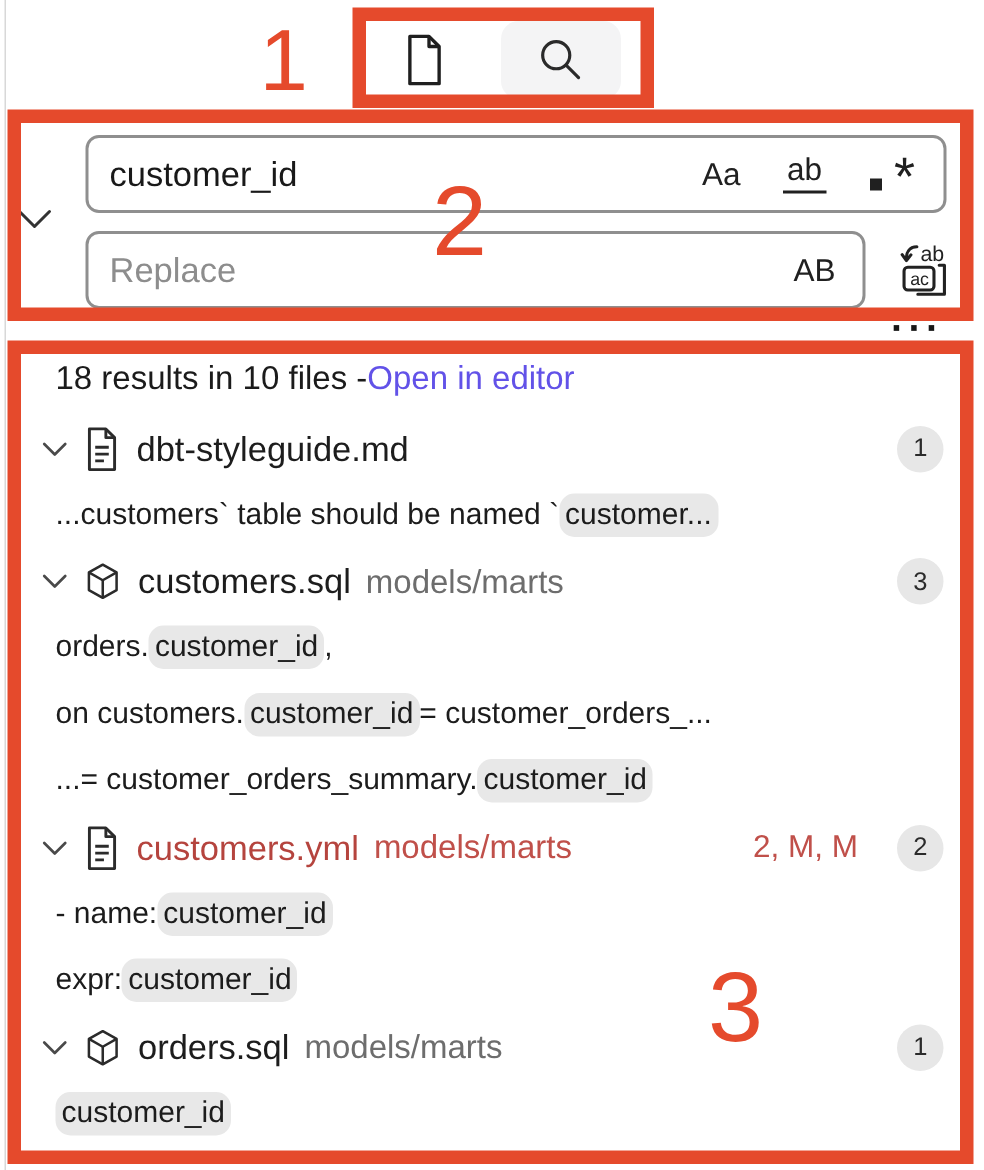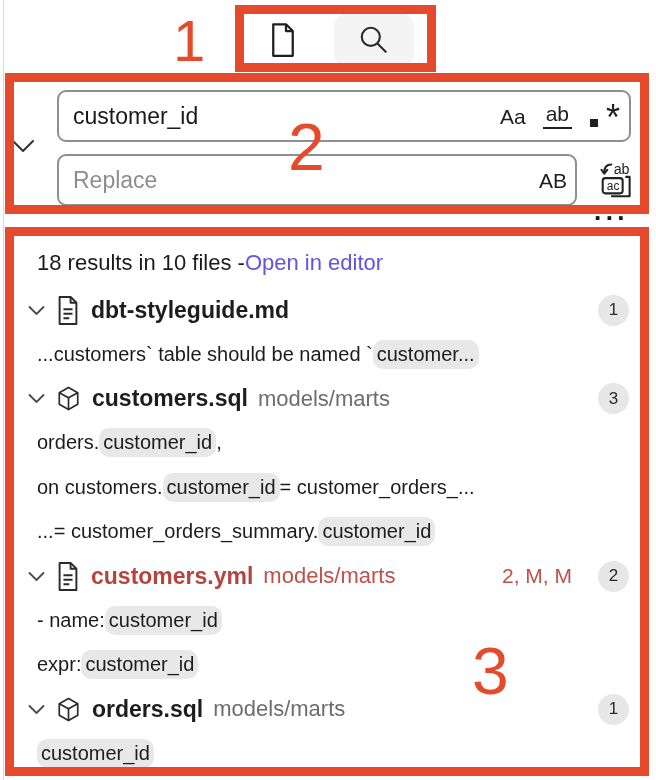--- a/index.html
+++ b/index.html
@@ -21,41 +21,41 @@
   
   .toggle-replace { position:absolute; left:9px; top:133px; width:28px; height:24px;
                     background:none; border:none; cursor:pointer; display:flex; align-items:center; justify-content:center; }
   .inputbox { position:absolute; height:52px; background:#fff; border:2px solid #8f8f8f;
               border-radius:9px; display:flex; align-items:center; }
   .searchbox { left:57px; top:90px; width:574px; }
   .replacebox { left:57px; top:154px; width:520px; }
   .inputbox input { flex:1; min-width:0; border:none; outline:none; background:transparent;
                     font-family:inherit; font-size:23px; color:#191919; padding:0 6px 0 14px; }
   .inputbox input::placeholder { color:#8d8d8d; opacity:1; }
-  .opts { display:flex; align-items:center; gap:17px; padding-right:8px; }
+  .opts { display:flex; align-items:center; gap:28px; padding-right:18px; }
   .optbtn { background:none; border:none; cursor:pointer; font-family:inherit;
             font-size:21px; color:#202020; line-height:1; padding:0; }
   .optbtn.ww { border-bottom:2px solid #202020; padding:0 3px 3px; }
   .optbtn.rx { position:relative; width:32px; height:32px; }
   .rx .sq { position:absolute; left:1px; bottom:5px; width:8px; height:8px; background:#202020; }
   .rx .ast { position:absolute; right:1px; top:0px; font-size:36px; color:#202020; }
   .replace-all { position:absolute; left:597px; top:159px; width:40px; height:44px;
                  background:none; border:none; cursor:pointer; }
   .more { position:absolute; left:594px; top:205px; width:44px; height:26px; z-index:5;
           background:none; border:none; cursor:pointer; font-family:inherit;
           font-size:26px; font-weight:700; letter-spacing:3px; color:#161616; line-height:26px; text-align:left;}
 
   
-  .results { position:absolute; left:15px; top:238px; width:624px; height:532px; overflow:hidden; }
+  .results { position:absolute; left:15px; top:227px; width:624px; height:532px; overflow:hidden; }
   .rheader { height:50px; display:flex; align-items:center; padding-left:22px;
              font-size:22px; color:#1b1b1b; white-space:nowrap; }
   .rheader a { color:var(--link,#6252e8); text-decoration:none; cursor:pointer; }
   .frow { height:44px; display:flex; align-items:center; padding-left:13px; gap:10px;
           white-space:nowrap; cursor:pointer; }
-  .frow .fname { font-size:23px; color:#1d1d1d;font-weight:bold; }
+  .frow .fname { font-size:23px; color:#1d1d1d; }
   .frow.modified .fname { color:var(--mod-red,#b5443e); }
   .frow .fpath { font-size:22px; color:#6d6d6d; }
   .frow.modified .fpath { color:var(--git-red,#c0564f); }
   .frow .spacer { flex:1; }
   .frow .git { font-size:21px; color:var(--git-red,#c0504a); margin-right:16px; }
   .badge { width:31px; height:31px; border-radius:50%; background:var(--badge-bg,#e7e7e7);
            color:#2b2b2b; font-size:17px; display:flex; align-items:center; justify-content:center;
            margin-right:10px; flex:0 0 auto; }
   .mrow { height:44.5px; display:flex; align-items:center; padding-left:22px;
           font-size:20px; color:#1c1c1c; white-space:nowrap; overflow:hidden; cursor:pointer; }

